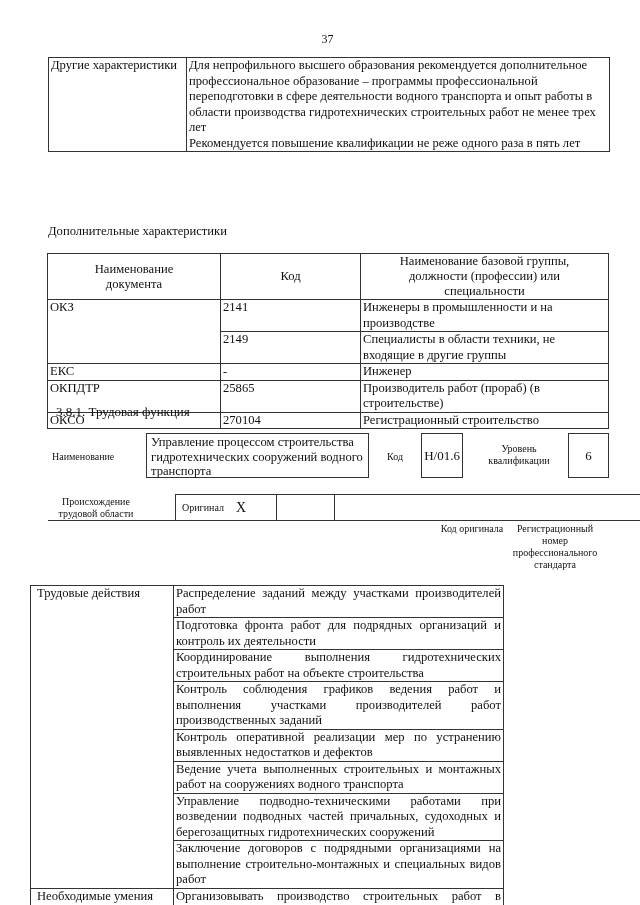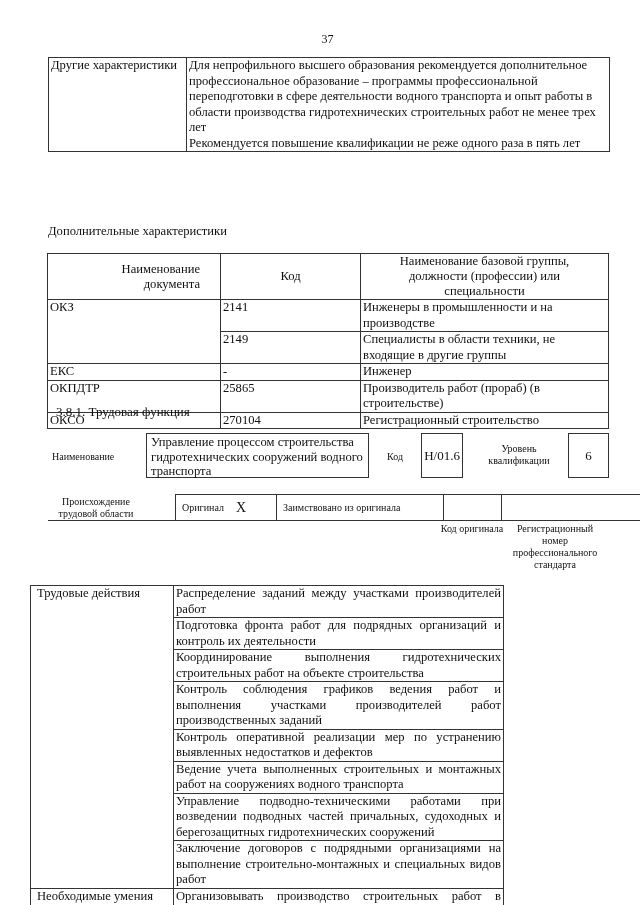--- a/index.html
+++ b/index.html
@@ -60,21 +60,21 @@
     </td>
   </tr>
 </tbody>
   </table>
 
 <div class="abs label-section">Дополнительные характеристики</div>
 
 <table class="t2">
   <tbody>
       <tr>
-    <td class="h c1" style="padding:0 20px;text-align:right;">Наименование документа</td>
+    <td class="h c1" style="padding:0 20px;">Наименование документа</td>
     <td class="h c2">Код</td>
     <td class="h" style="padding:0 18px;">Наименование базовой группы, должности (профессии) или специальности</td>
   </tr>
   <tr>
     <td class="c1" rowspan="2">ОКЗ</td>
     <td class="c2">2141</td>
     <td>Инженеры в промышленности и на производстве</td>
   </tr>
   <tr>
     <td class="c2">2149</td>
@@ -107,21 +107,20 @@
 <div class="abs tf-label" style="left:480px; top:443px; width:78px; text-align:center;">Уровень квалификации</div>
 <div class="box level-box">6</div>
 
 <div class="abs tf-label" style="left:51px; top:496px; width:90px;">Происхождение трудовой области</div>
 <div class="origin-line"></div>
 <div class="origin-row">
   <div style="width:101px;">
     <span>Оригинал</span>
     <span style="font-size:14px; margin-left:12px;">X</span>
   </div>
-  <div style="width:167px;">Заимствовано из оригинала</div>
   <div style="width:58px;"></div>
   <div style="flex:1;"></div>
 </div>
 <div class="abs sub-label" style="left:440px; top:523px; width:64px;">Код оригинала</div>
 <div class="abs sub-label" style="left:505px; top:523px; width:100px;">Регистрационный номер профессионального стандарта</div>
 
 <table class="t3">
   <tbody>
       <tr>
     <td class="c1" rowspan="8" style="padding-left:6px;">Трудовые действия</td>

